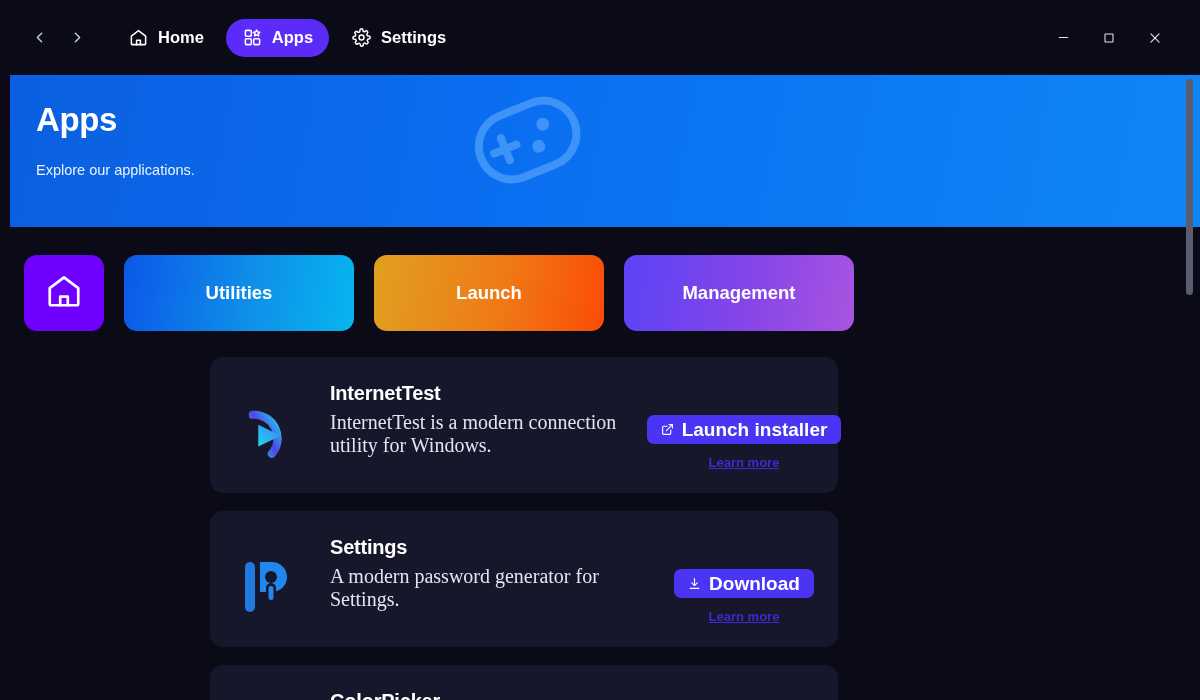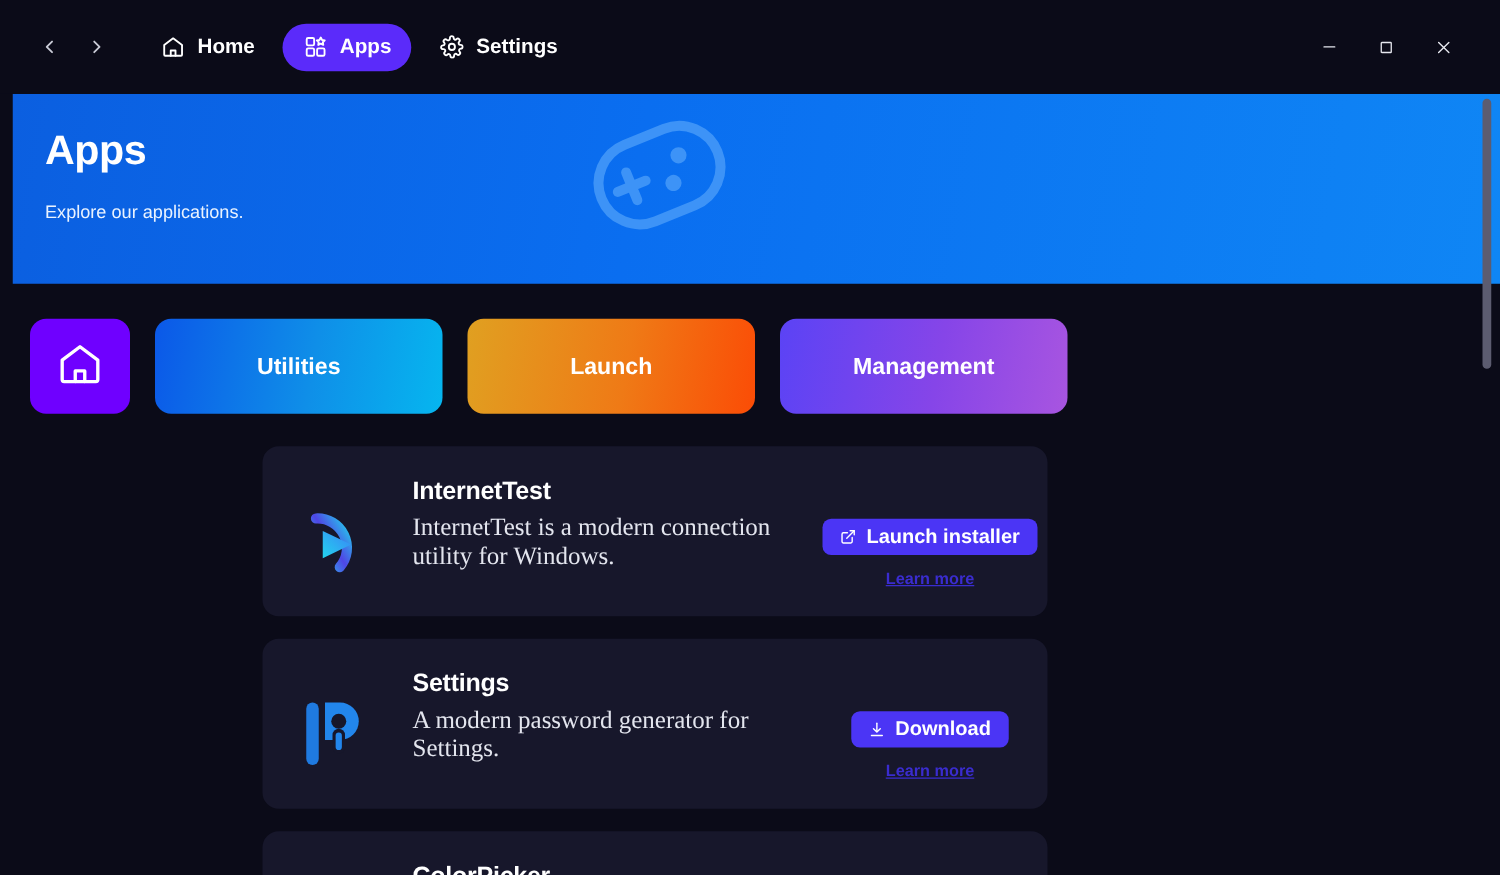--- a/index.html
+++ b/index.html
@@ -198,21 +198,21 @@
   }
   .btn {
     display: inline-flex;
     align-items: center;
     gap: 8px;
     height: 29px;
     padding: 0 14px;
     border-radius: 7px;
     background: #4b35f5;
     color: #ffffff;
-    font-size: 16px;
+    font-size: 19px;
     font-weight: bold;
     border: none;
     cursor: pointer;
     white-space: nowrap;
     font-family: "Liberation Sans", sans-serif;
   }
   .btn .b-icon { display: flex; align-items: center; }
   .learn-more {
     margin-top: 11px;
     font-size: 13px;

